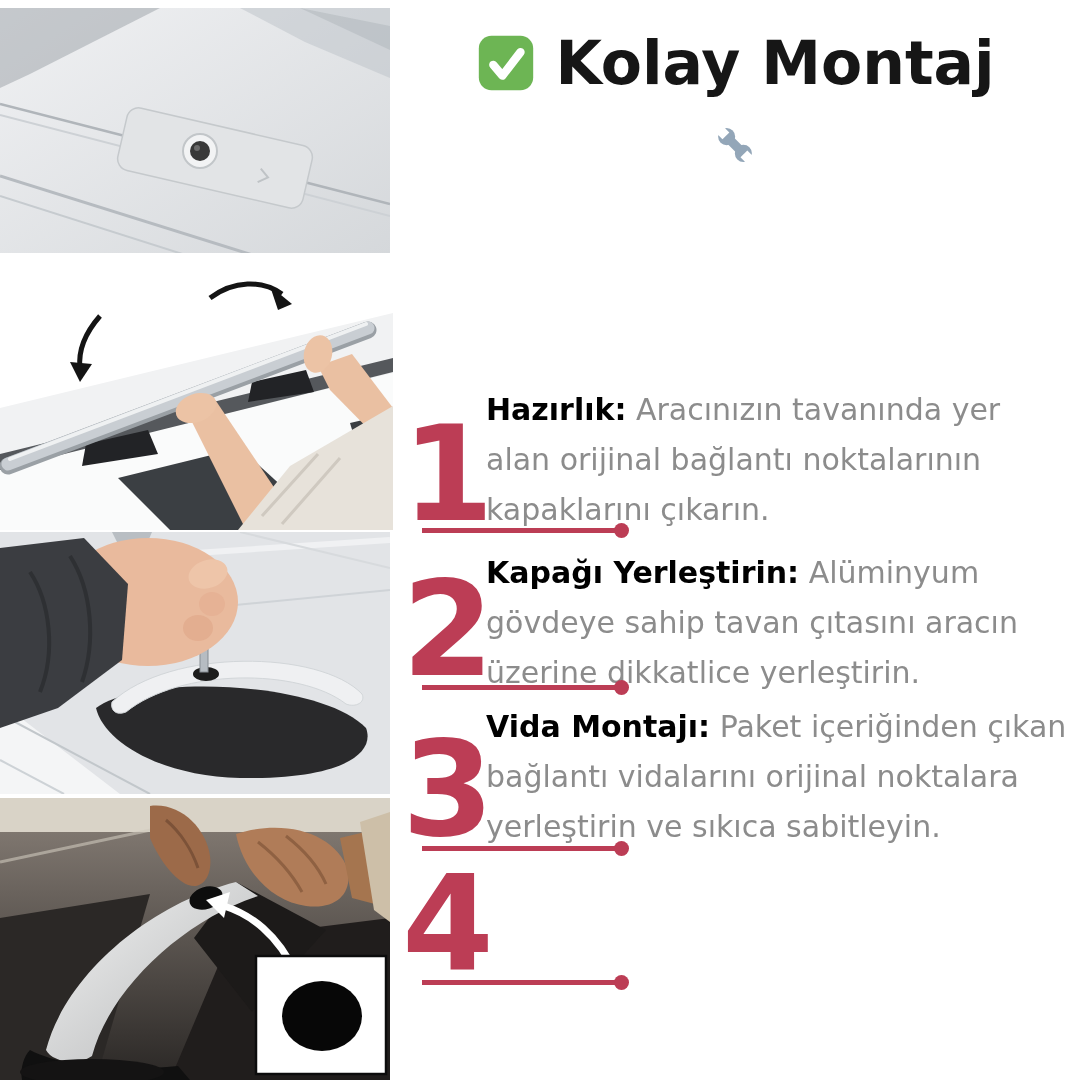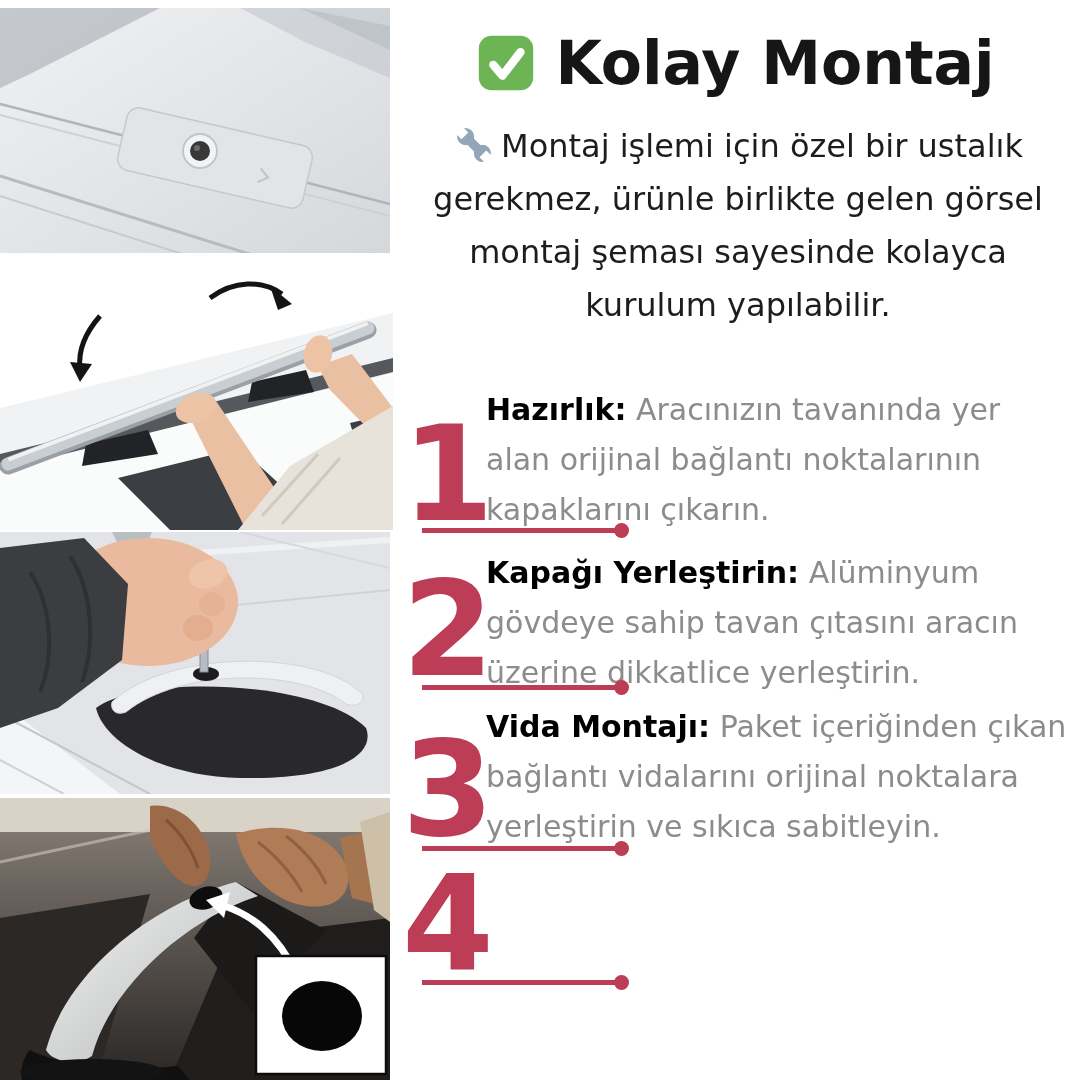--- a/index.html
+++ b/index.html
@@ -159,21 +159,21 @@
   </header>
 
   <p class="intro"><svg class="wrench-icon" viewBox="0 0 32 32">
         <g transform="rotate(-45 16 16)" fill="#93a6b8">
           <circle cx="16" cy="7" r="6.5"></circle>
           <rect x="12.3" y="0" width="7.4" height="6.2" fill="#ffffff"></rect>
           <rect x="12.6" y="7" width="6.8" height="18" rx="2"></rect>
           <circle cx="16" cy="25" r="6.5"></circle>
           <rect x="12.3" y="25.6" width="7.4" height="6.4" fill="#ffffff"></rect>
         </g>
-      </svg><span>Montaj işlemi için özel bir ustalık gerekmez, ürünle birlikte gelen görsel montaj şeması sayesinde kolayca kurulum yapılabilir.</span></p>
+      </svg></p>
 
   <section class="step s1">
     <div class="num">1</div>
     <div class="rule"></div>
     <p class="txt"><strong>Hazırlık:</strong><span>Aracınızın tavanında yer alan orijinal bağlantı noktalarının kapaklarını çıkarın.</span></p>
   </section>
 
   <section class="step s2">
     <div class="num">2</div>
     <div class="rule"></div>

